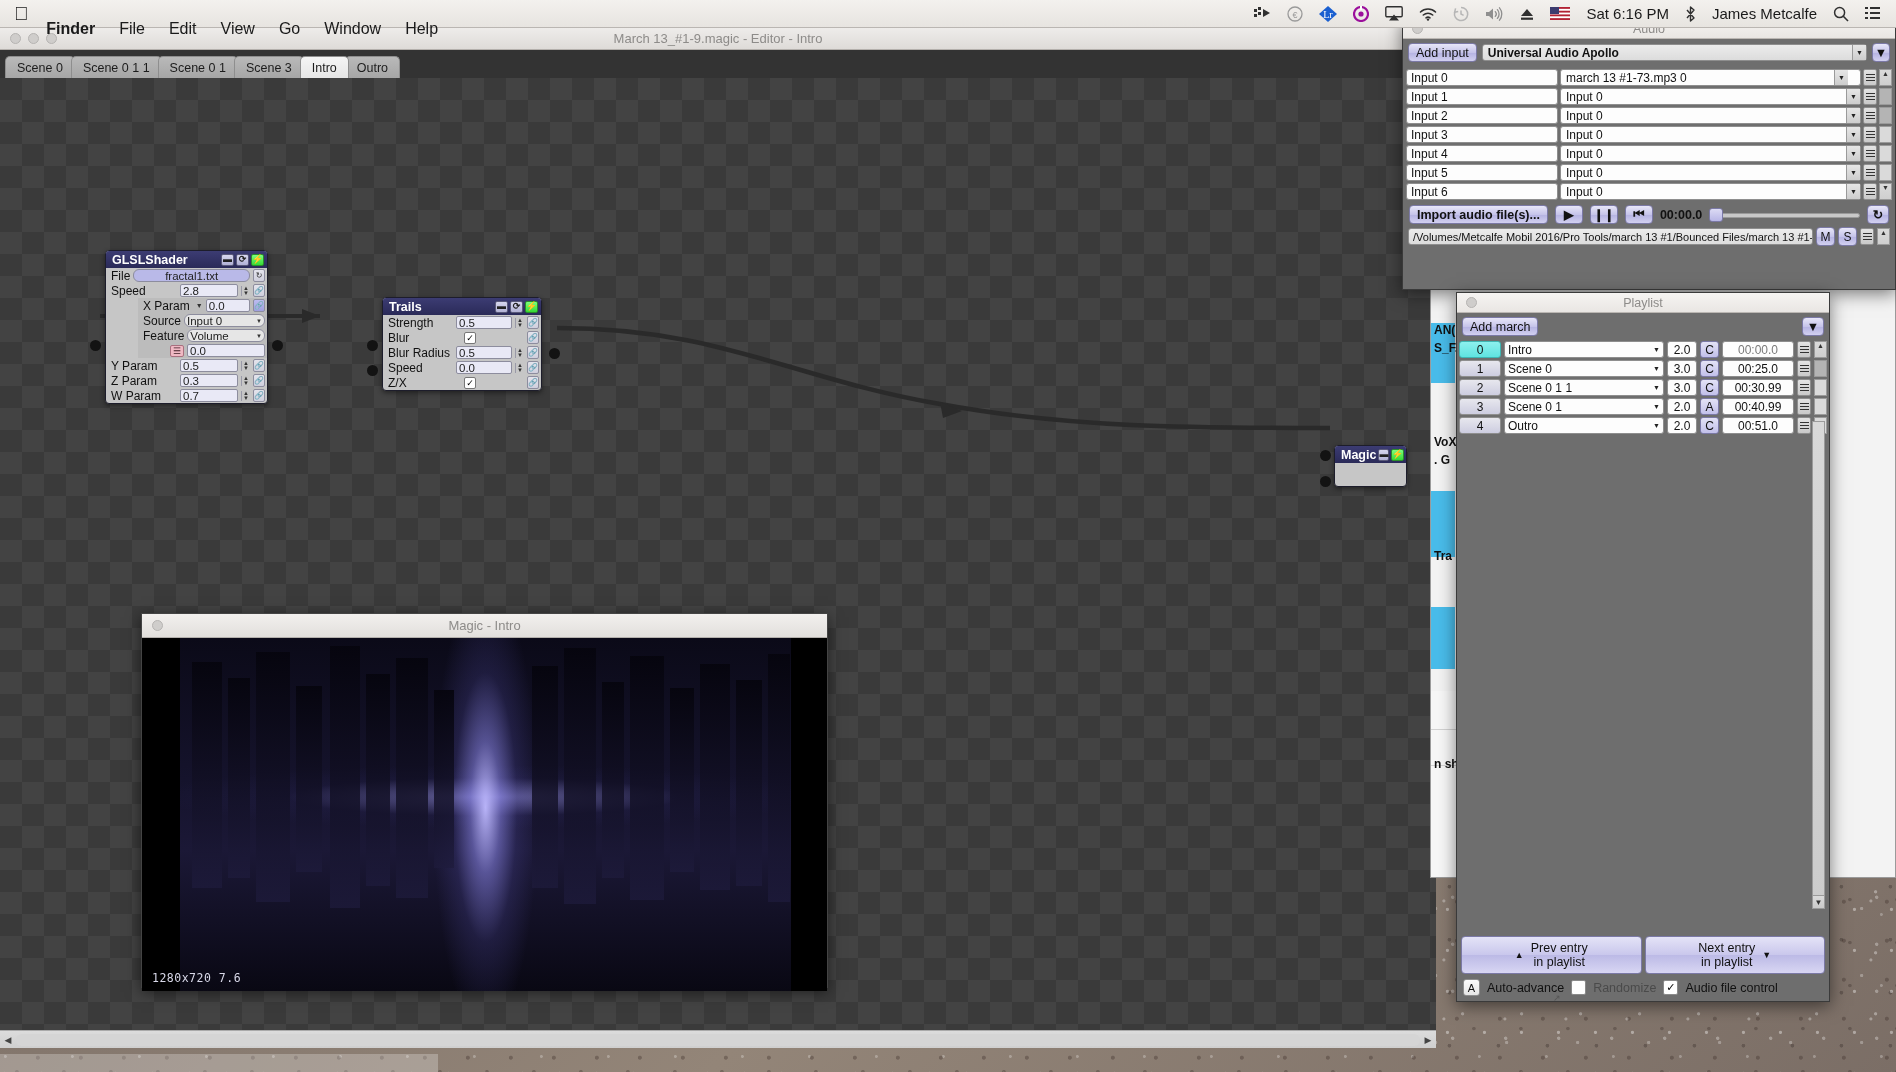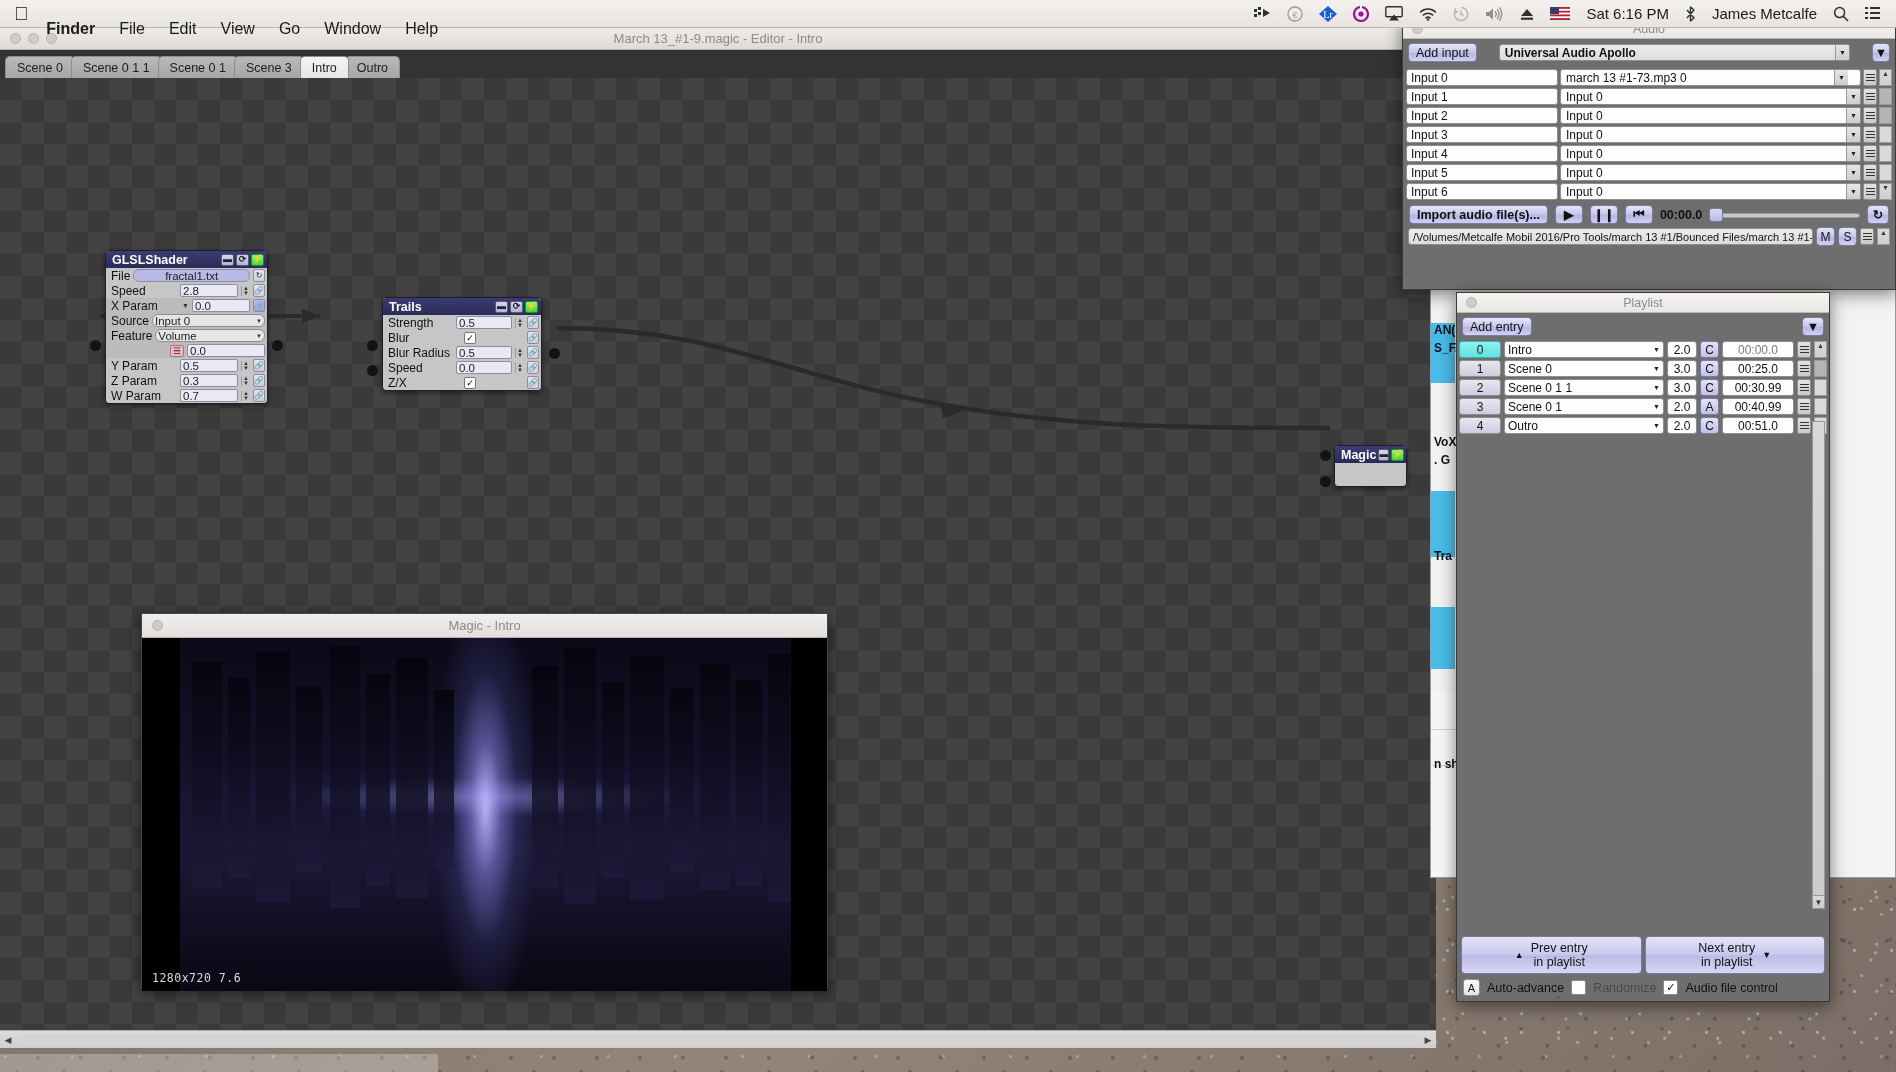--- a/index.html
+++ b/index.html
@@ -124,21 +124,21 @@
     background: linear-gradient(to bottom,#d6d6ee,#b3b3d6);
     display: flex; align-items: center; justify-content: center;
     font-size: 9px; color: #222; line-height: 1;
   }
   .hbtn.green { background: linear-gradient(to bottom,#7dff7d,#35d935); border-color: #2a8f2a; }
   .node-rows { padding: 0; }
   .row {
     display: flex; align-items: center; height: 15px;
     padding: 0 2px 0 5px; gap: 3px;
   }
-  .row.alt { background: #bcbcbc; }
+  .row.alt { background: #bcbcbc; margin-left: 32px; }
   .row .lbl { font-size: 12px; color: #111; flex: 0 0 auto; }
   .row .grow { flex: 1; border-radius: 6px; }
   .fieldv {
     background: #e9e9f6; border: 1px solid #8d8d9e; border-radius: 2px;
     height: 13px; display: flex; align-items: center; padding: 0 2px;
     font-size: 11.5px; color: #222;
   }
   .fieldv.blue { background: #b9b9e8; justify-content: center; font-size: 11.5px; }
   .spin { width: 9px; display: flex; flex-direction: column; align-items: center; justify-content: center; font-size: 6px; color: #333; line-height: 5px; border-left: 1px solid #9a9aa8; }
   .chainbtn {
@@ -721,21 +721,21 @@
       <div class="pv-res">1280x720  7.6</div>
     </div>
   </div>
 
   <div class="panel" style="left:1402px; top:18px; width:494px; height:272px;">
     <div class="panel-title">
       <span class="dot"></span>
       <span class="t">Audio</span>
     </div>
 
-    <div style="display:flex; align-items:center; gap:22px; padding:4px 5px;">
+    <div style="display:flex; align-items:center; gap:5px; padding:4px 5px;">
       <span class="aqua-btn">Add input</span>
       <span class="gfield" style="flex:1; padding:0; position:relative;">
         <span style="padding-left:5px; flex:1;font-weight:bold;">Universal Audio Apollo</span>
         <span class="popbtn">▼</span>
       </span>
       <span class="aqua-btn" style="width:18px; padding:0;">▼</span>
     </div>
 
     <div class="audio-rows">
       <div class="arow">
@@ -857,21 +857,21 @@
     </div>
   </div>
 
   <div class="panel" style="left:1456px; top:292px; width:374px; height:710px;">
     <div class="panel-title">
       <span class="dot"></span>
       <span class="t">Playlist</span>
     </div>
 
     <div style="display:flex; align-items:center; padding:4px 5px;">
-      <span class="aqua-btn">Add entry</span>
+      <span class="aqua-btn">Add march</span>
       <span style="flex:1"></span>
       <span class="aqua-btn" style="width:22px; padding:0;">▼</span>
     </div>
 
     <div>
       <div class="prow">
         <span class="pidx sel">0</span>
         <span class="pname">
           <span>Intro</span>
           <span class="car" style="font-size:7px;color:#222">▼</span>

